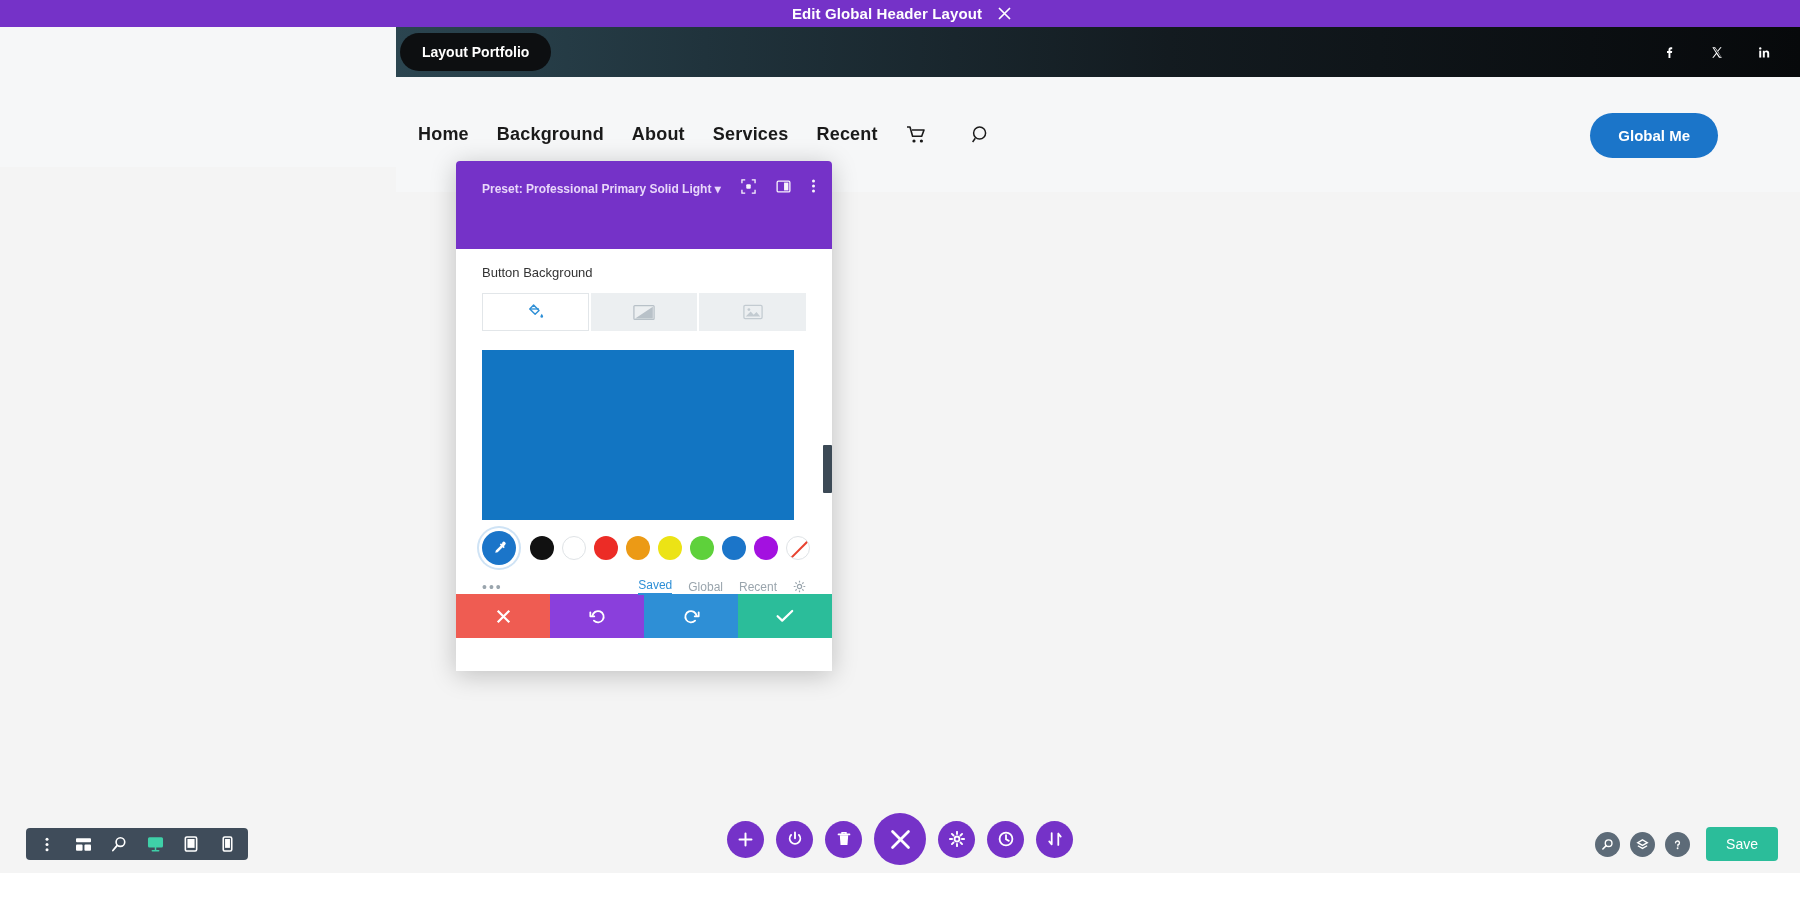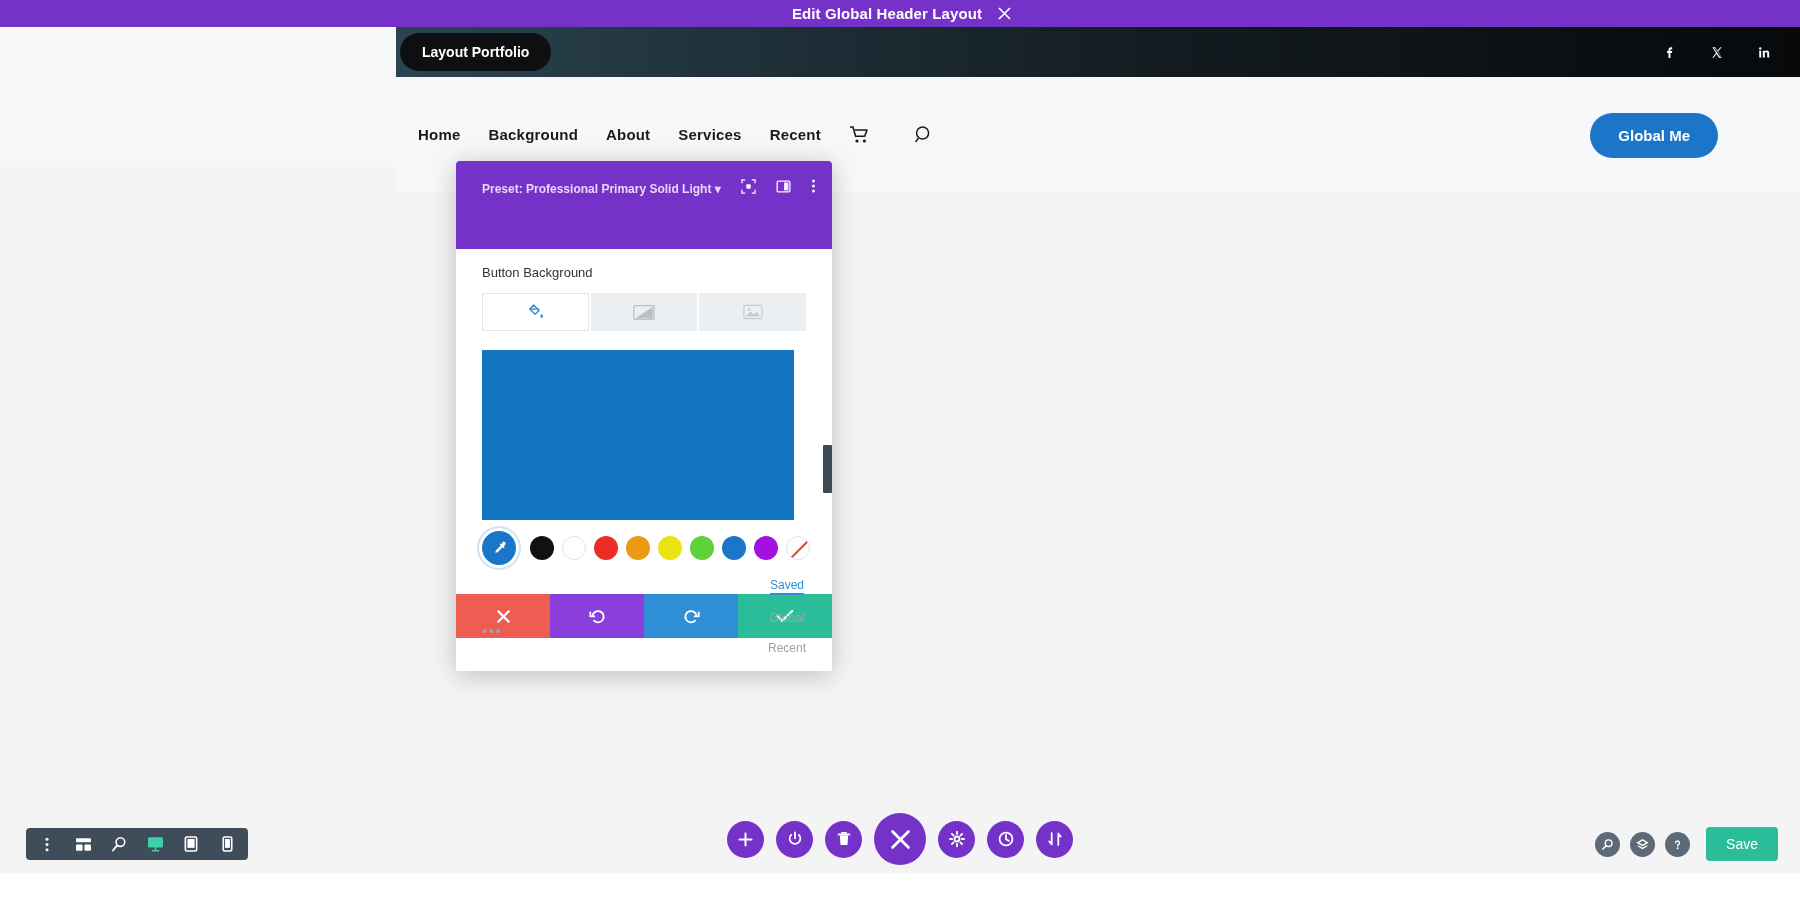--- a/index.html
+++ b/index.html
@@ -67,21 +67,21 @@
   .nav-row {
     position: absolute; left: 396px; top: 50px; width: 1404px; height: 115px;
     background: #f6f7f8;
     display: flex; align-items: center;
   }
   .nav-links {
     display: flex; align-items: center; gap: 28px;
     margin-left: 22px;
   }
   .nav-link {
-    font-size: 15px; font-weight: bold; color: #1a1a1a;
+    font-size: 18px; font-weight: bold; color: #1a1a1a;
     cursor: pointer; white-space: nowrap; letter-spacing: .2px;
   }
   .nav-icon { color: #1a1a1a; display: inline-flex; align-items: center; cursor: pointer; }
   .contact-btn {
     position: absolute; right: 82px; top: 36px;
     background: #1b75c9; color: #ffffff;
     font-size: 15px; font-weight: bold;
     padding: 14px 28px; border-radius: 26px;
     cursor: pointer; white-space: nowrap;
   }
@@ -158,21 +158,21 @@
   .swatch.transparent::after {
     content: ""; position: absolute; left: -2px; top: 11px;
     width: 30px; height: 2px; background: #e8422f; transform: rotate(-45deg);
   }
 
   .swatch-meta {
     margin-top: 13px; display: flex; align-items: center;
     justify-content: space-between;
   }
   .dots-more { color: #9aa5ad; font-size: 14px; letter-spacing: 2px; cursor: pointer; }
-  .meta-right { display: flex; align-items: center; gap: 16px; flex-direction: column; }
+  .meta-right { display: flex; align-items: center; gap: 16px; }
   .meta-tab { font-size: 12px; color: #9aa5ad; cursor: pointer; }
   .meta-tab.active { color: #2e8fd6; border-bottom: 2px solid #2e8fd6; padding-bottom: 1px; }
   .meta-gear { color: #9aa5ad; cursor: pointer; display: flex; }
 
   .modal-scrollbar {
     position: absolute; right: 0px; top: 196px; width: 9px; height: 48px;
     background: #3c4a56; border-radius: 1px; cursor: pointer;
   }
 
   .modal-foot { display: flex; height: 44px; }

